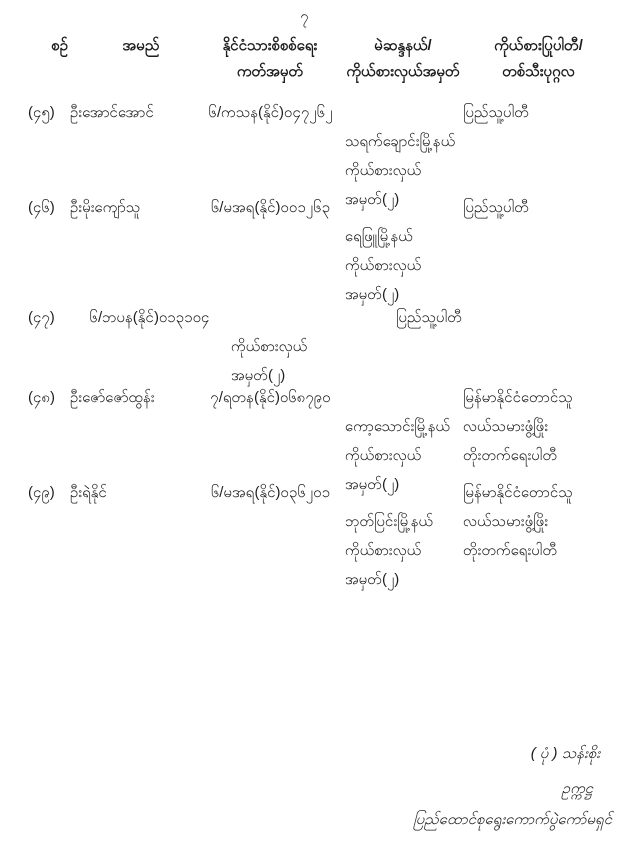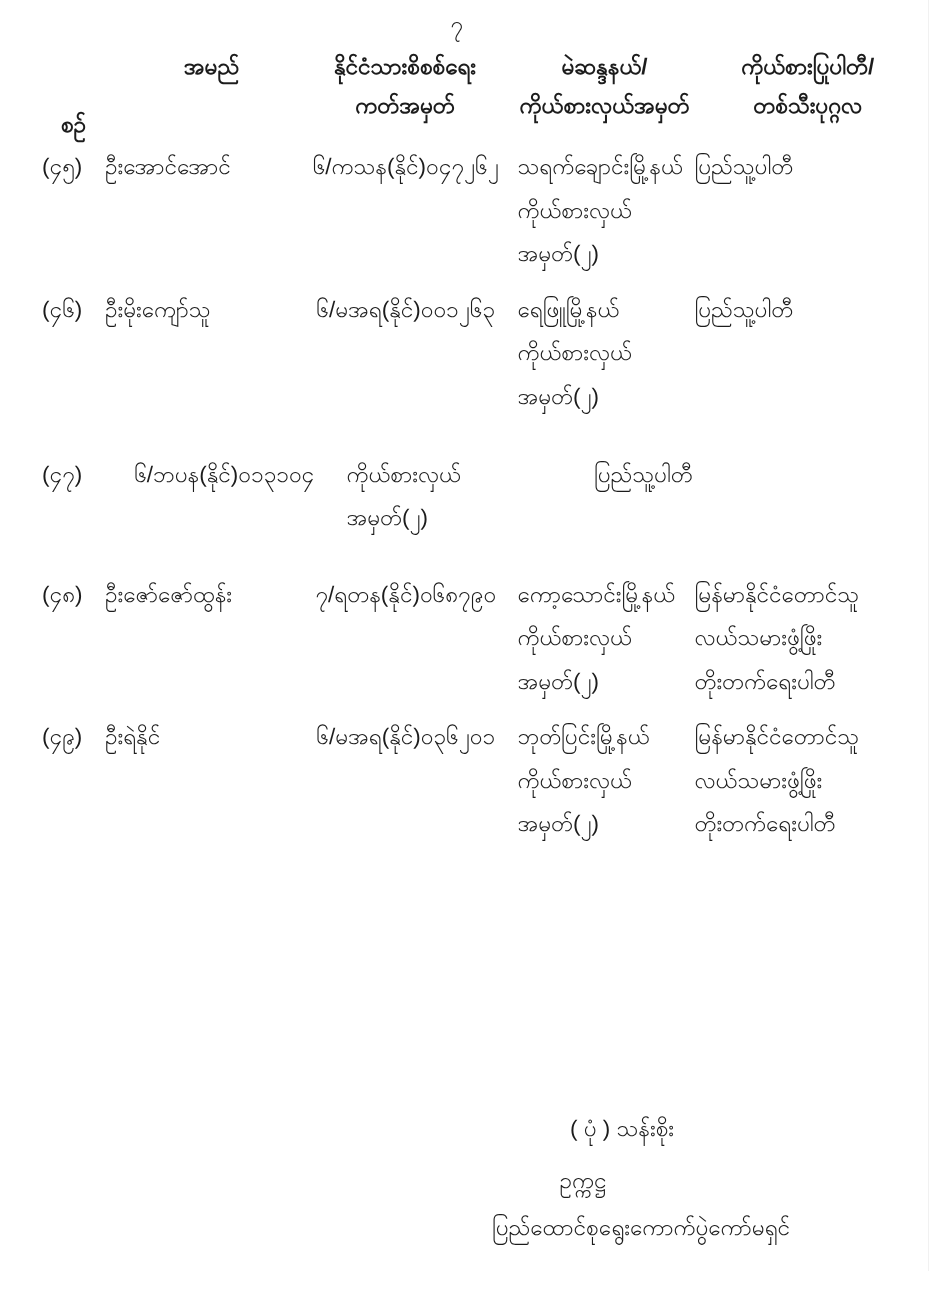--- a/index.html
+++ b/index.html
@@ -27,36 +27,36 @@
     padding-right: 4px;
     width: 100%;
   }
   .thead {
     position: absolute;
     top: 32px; left: 0;
     font-weight: 700;
   }
   .thead .hline { line-height: 26px; }
   .hc { text-align: center; }
-  .h-serial { text-align: center; padding-left: 2px; margin-top: 39px; }
+  .h-serial { text-align: right; padding-left: 2px; }
   .h-name  { text-align: center; padding-left: 18px; }
   .trow { position: absolute; left: 0; }
   .row-0 { top: 97px; }
   .row-1 { top: 192px; }
   .row-2 { top: 302px; gap: 17px; }
   .row-3 { top: 382px; }
   .row-4 { top: 477px; }
   .cell { white-space: nowrap; }
   .cell .line { line-height: 29px; min-height: 29px; }
   .c-serial { padding-left: 0; }
   .c-name   { padding-left: 2px; }
   .c-nrc    { padding-left: 1px; text-align: center; }
-  .c-const  { padding-left: 1px; }
+  .c-const  { padding-left: 1px; margin-top: 29px; }
   .c-party  { padding-left: 1px; }
-  .sig-line { position: absolute; text-align: left; line-height: 22px; }
+  .sig-line { position: absolute; text-align: right; line-height: 22px; font-style: italic; }
   .sig-1 { top: 742px; left: 380px; width: 220px; }
   .sig-2 { top: 777px; left: 373px; width: 220px; }
   .sig-3 { top: 808px; left: 328px; width: 284px; }
 </style>
 </head>
 <body>
 
 <div class="page">
 
   <div class="pagenum">၇</div>

